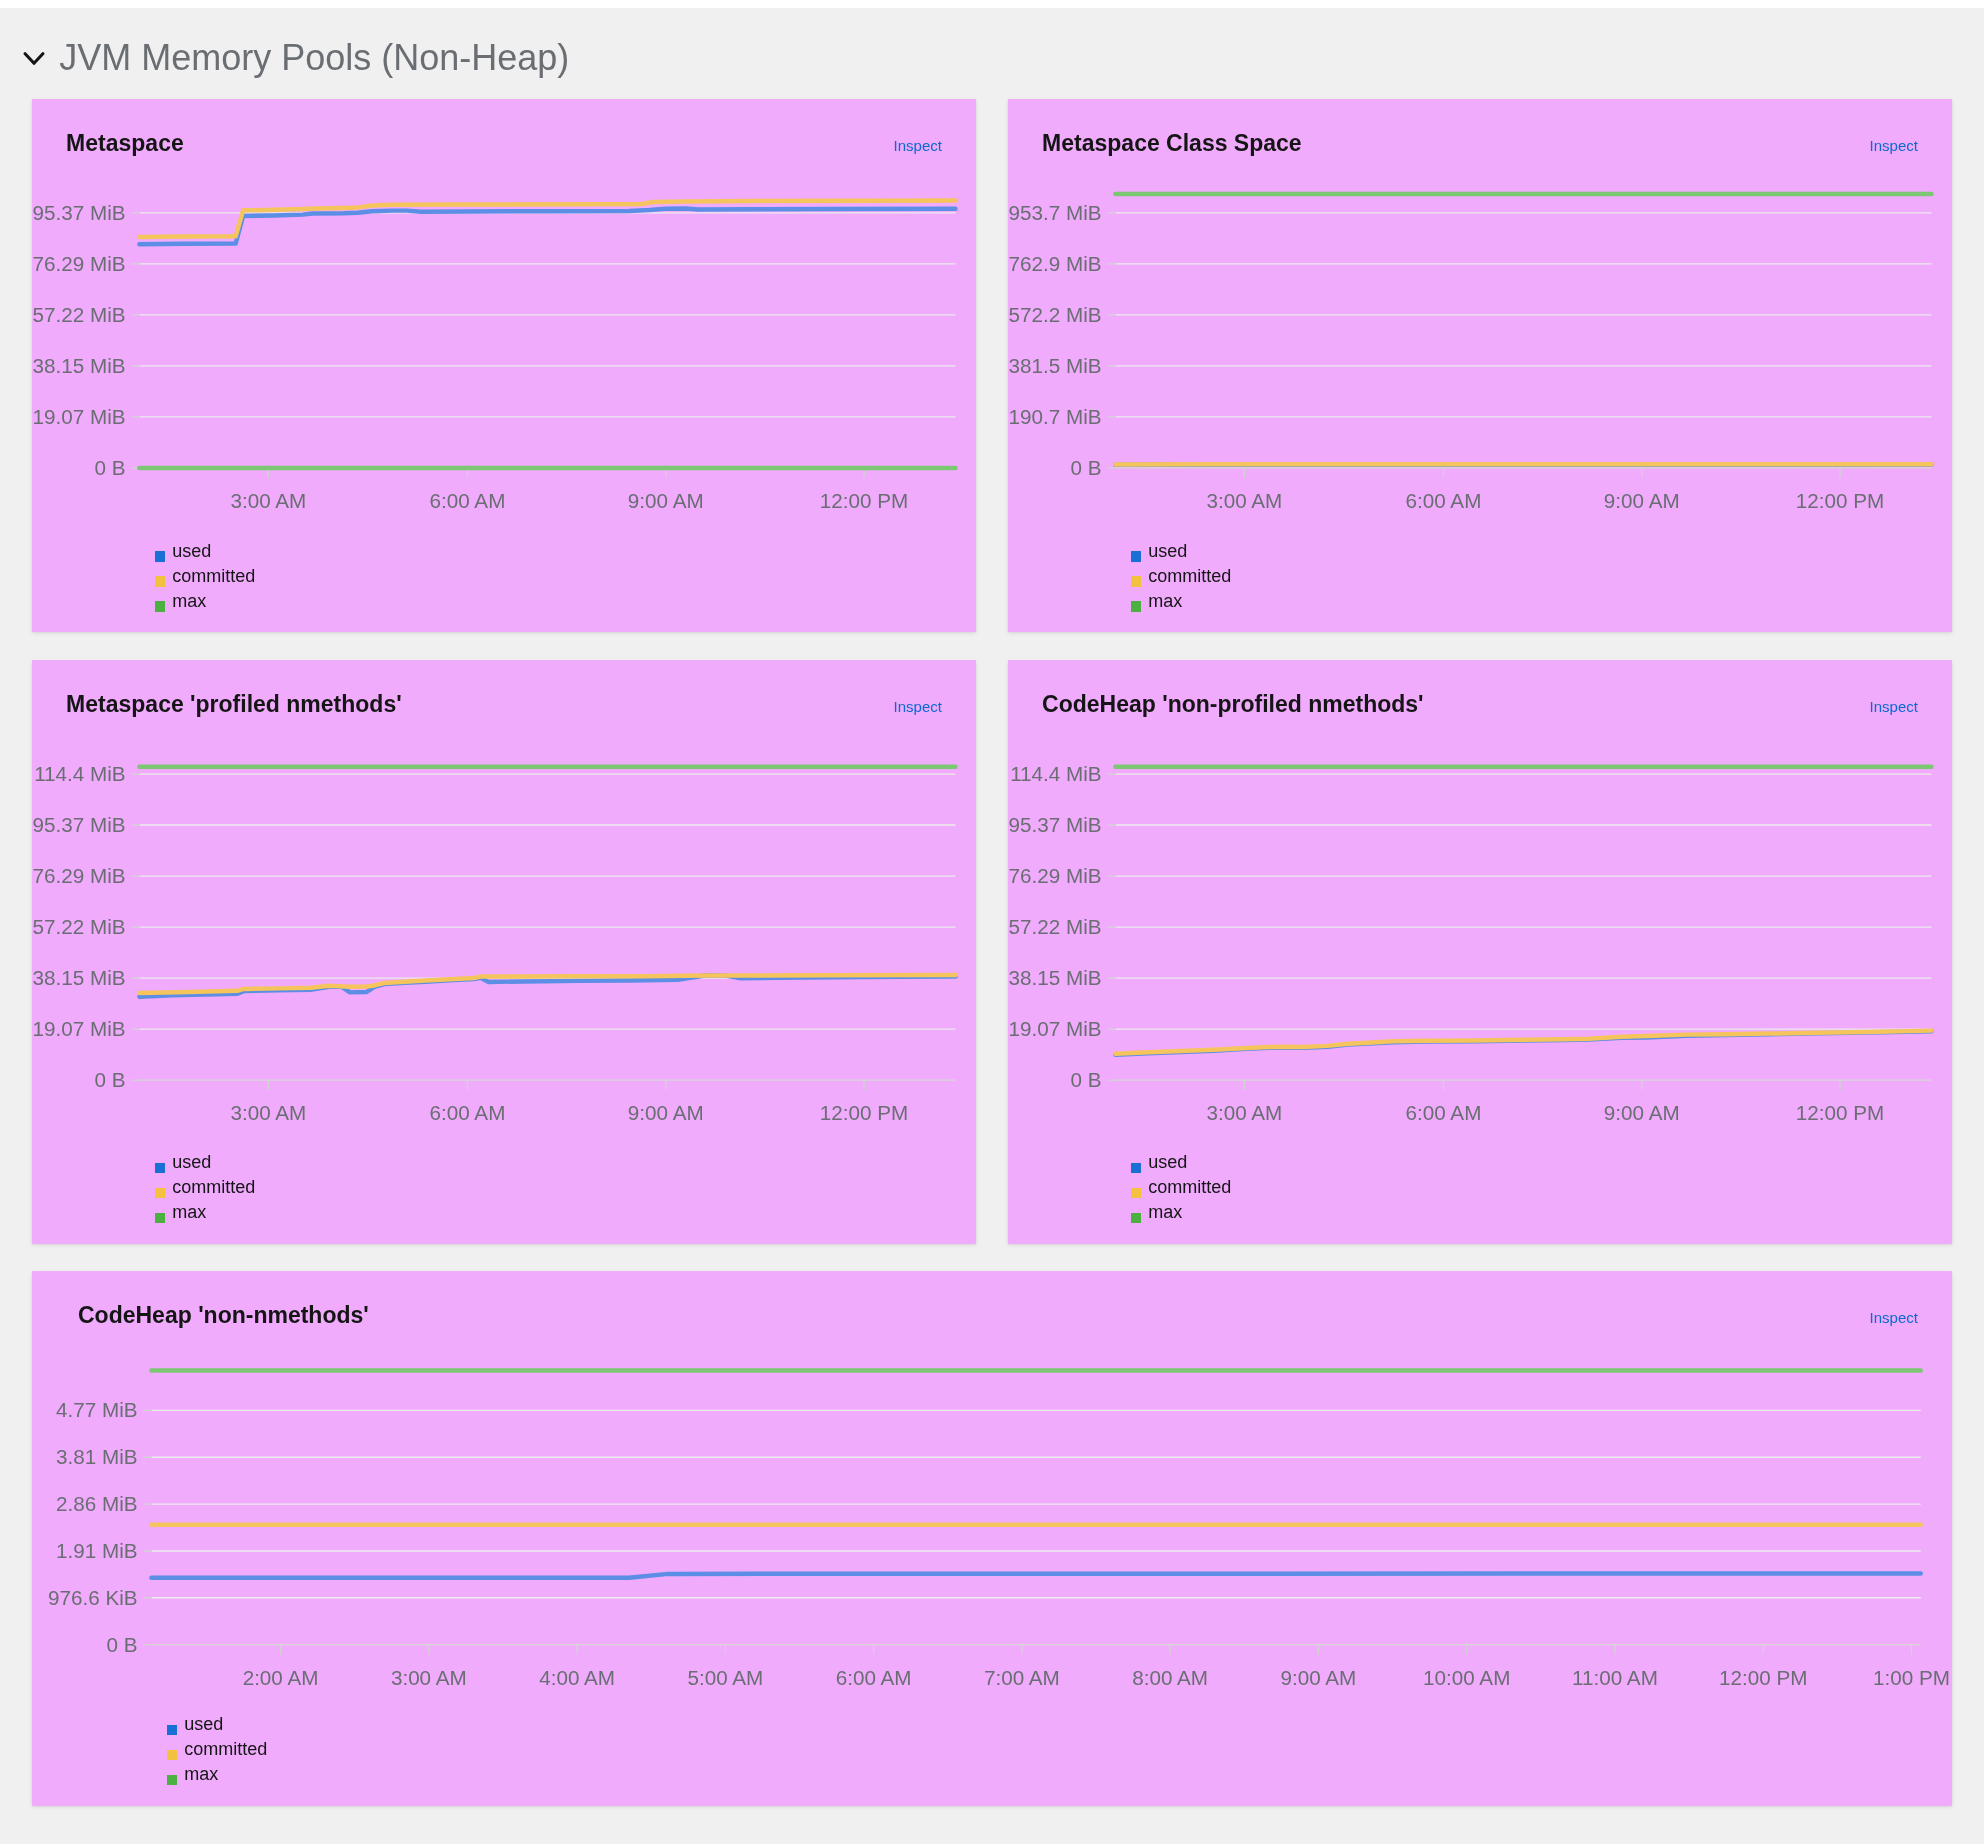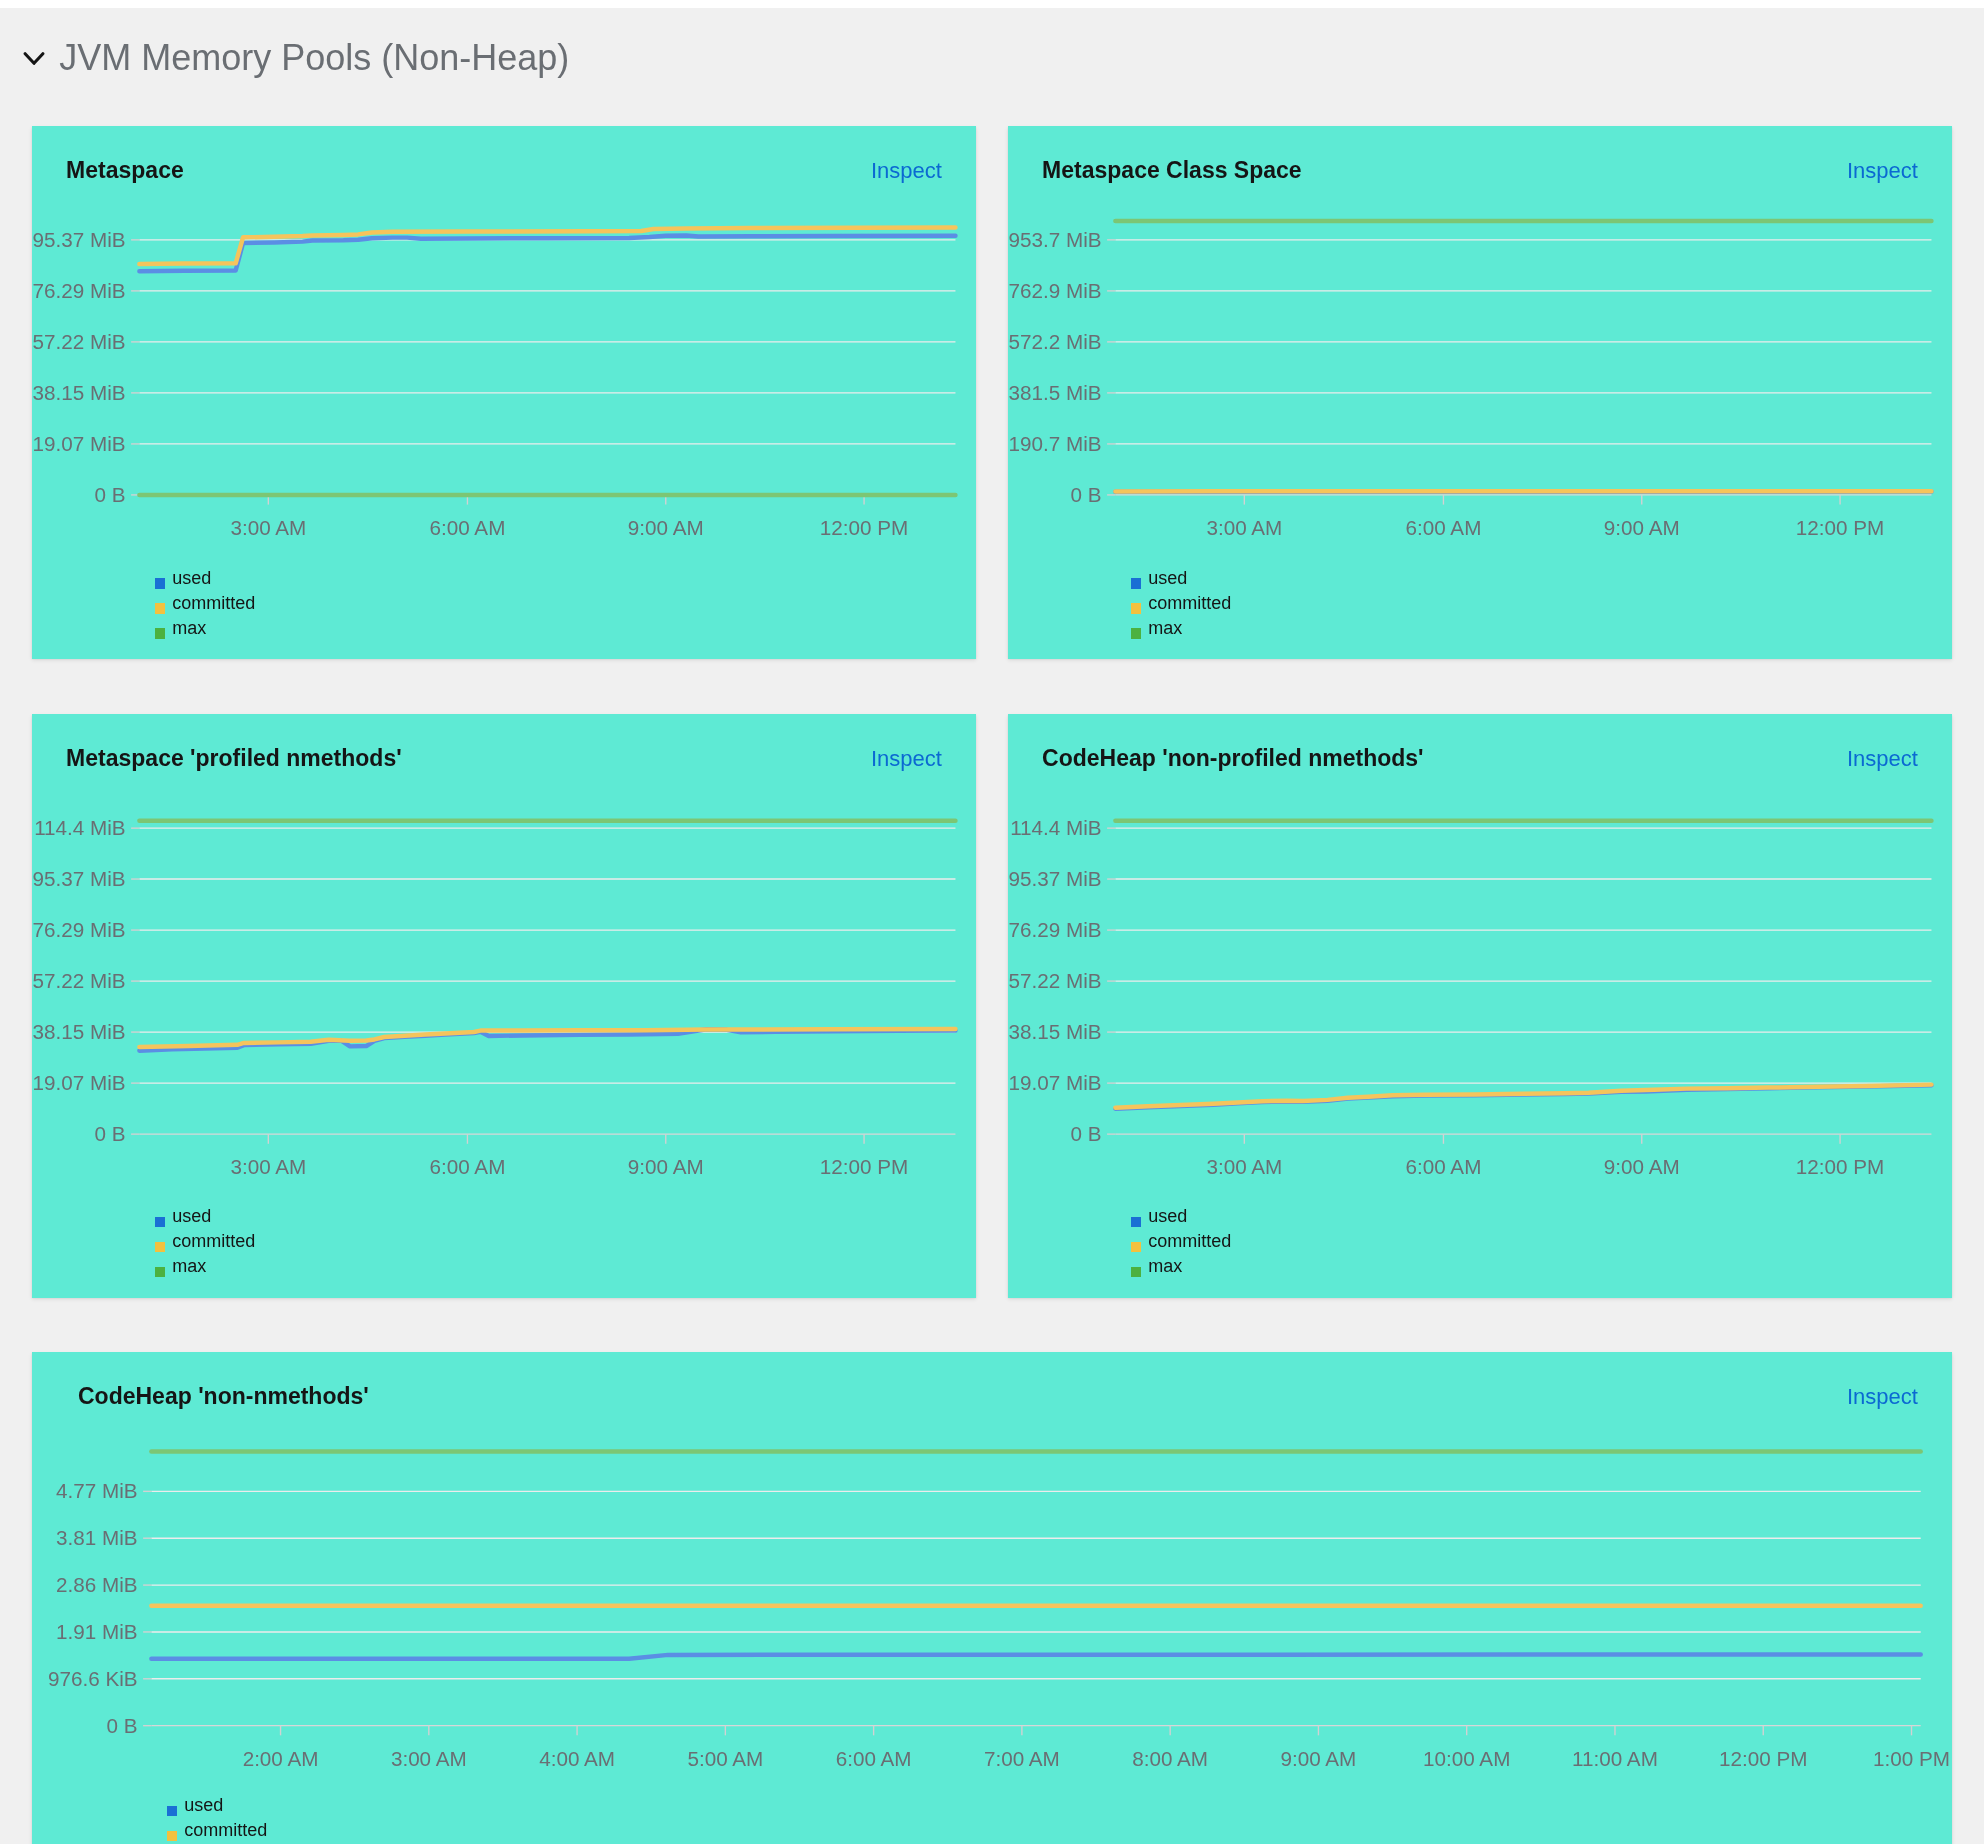--- a/index.html
+++ b/index.html
@@ -21,33 +21,32 @@
     font-size:36px;color:#6a6e73;font-weight:400;
     cursor:pointer;
   }
   .grid{
     margin:16.5px 32px 0 32px;
     display:grid;
     grid-template-columns:944px 944px;
     column-gap:32px;row-gap:27.6px;
   }
   .panel{
-    background:#5eead4;
+    background:#f0abfc;
     box-shadow:0 2.1px 4.1px rgba(3,3,3,0.10), 0 0.7px 1.4px rgba(3,3,3,0.08);
     padding:31px 4.1px 20.7px 4.1px;
     box-sizing:border-box;
-    margin-top:27px;
   }
   .panel.full{grid-column:1 / span 2;padding-left:16px;}
   .panel-head{
     display:flex;justify-content:space-between;align-items:baseline;
     padding:0 30px;height:36px;
   }
   .panel-title{font-size:23px;font-weight:700;color:#151515;}
-  .inspect-link{font-size:22px;color:#0b69d2;text-decoration:none;cursor:pointer;}
+  .inspect-link{font-size:15px;color:#0b69d2;text-decoration:none;cursor:pointer;}
   svg.chart{display:block;overflow:visible;}
   .axis-label{font-size:30px;fill:#6a6e73;}
   .legend{margin:6.9px 0 0 119px;list-style:none;padding:0;}
   .legend li{display:flex;align-items:flex-end;height:25px;}
   .swatch{width:10.3px;height:10.3px;display:inline-block;margin-right:6.9px;flex:0 0 auto;}
   .legend-label{font-size:18px;color:#151515;}
   .mt{margin-top:12.4px;}
 </style>
 </head>
 <body>

